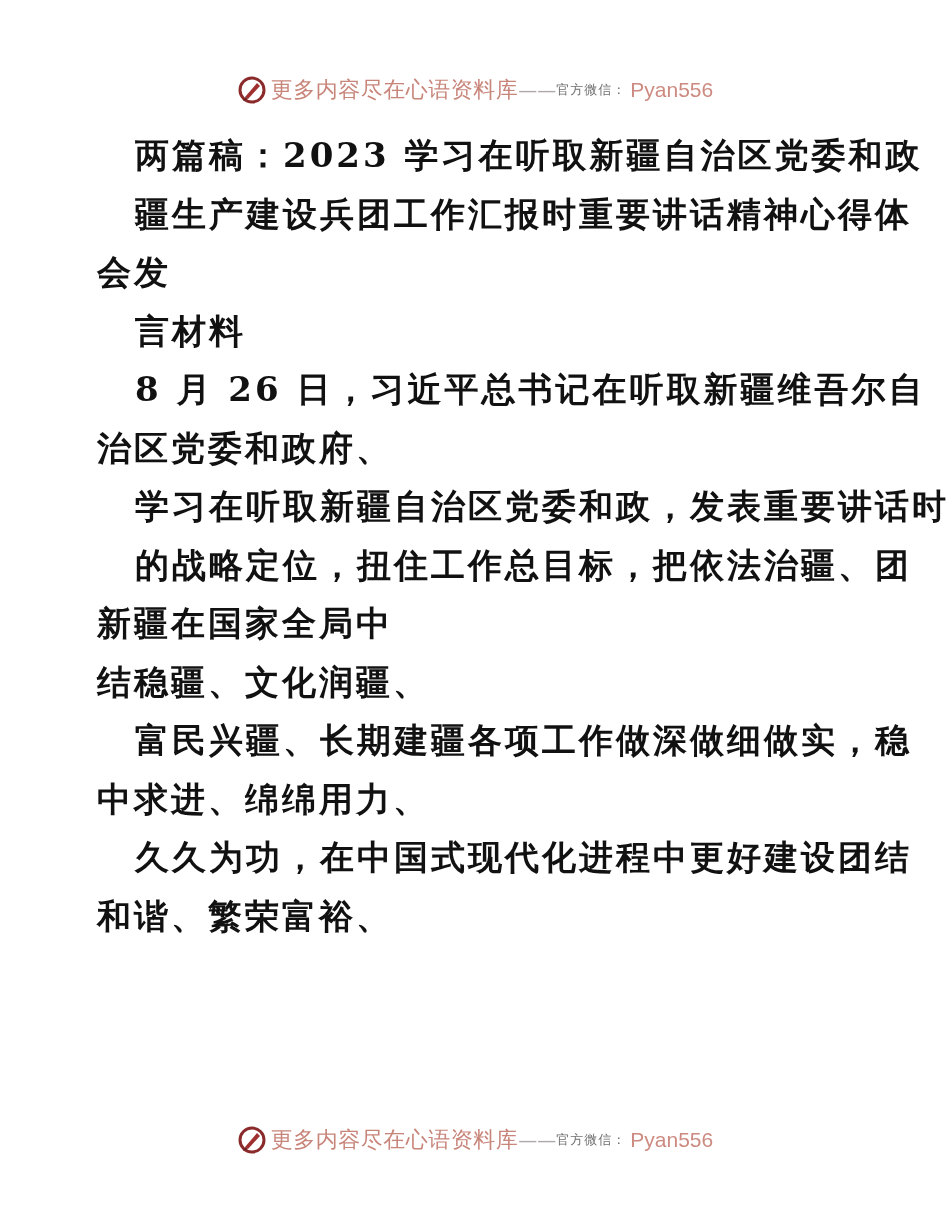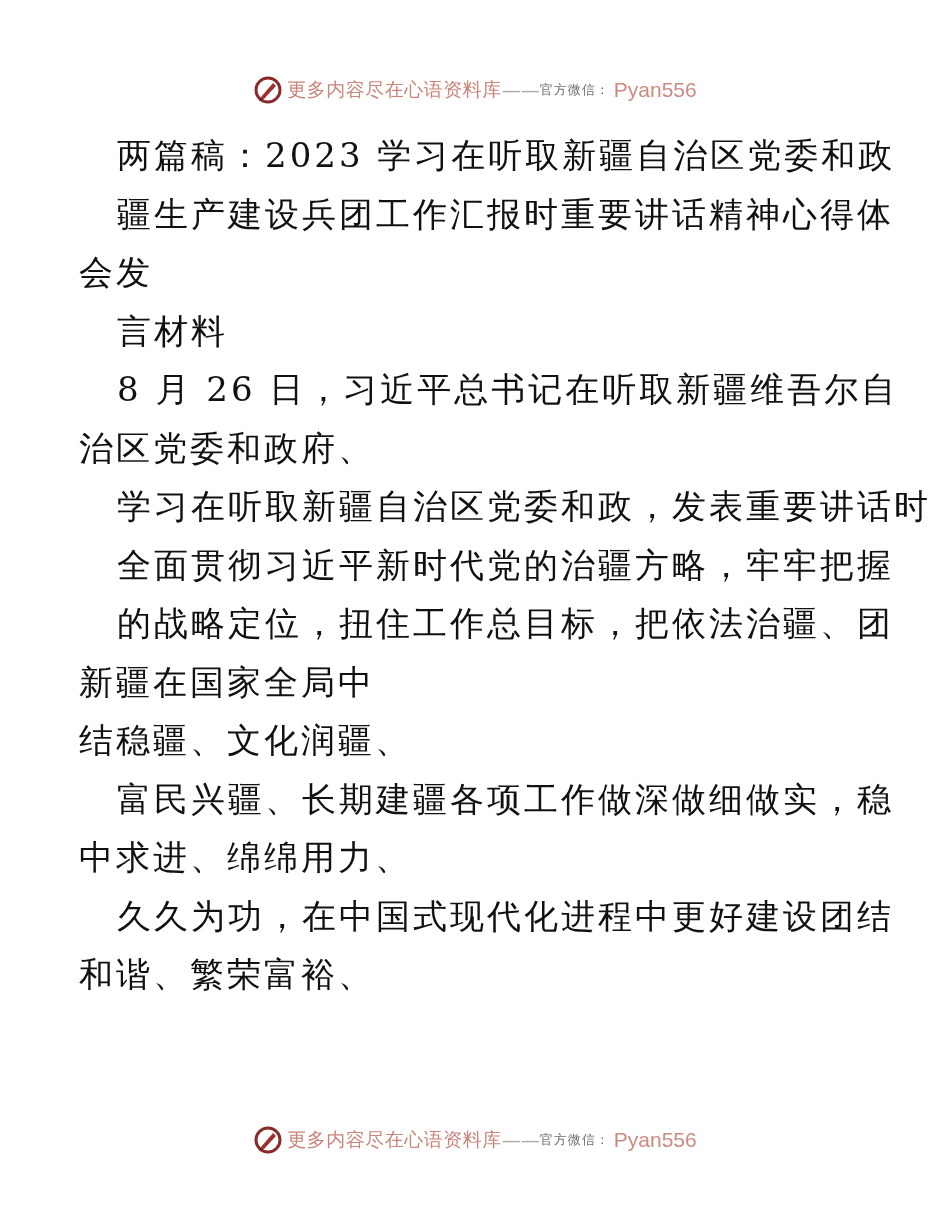--- a/index.html
+++ b/index.html
@@ -27,21 +27,21 @@
     .banner.top { top: 72px; }
     .banner.bottom { top: 1122px; }
     .banner .logo {
       width: 30px;
       height: 30px;
       margin-right: 4px;
       display: inline-block;
     }
     .banner .promo {
       font-family: "DejaVu Serif", serif;
-      font-size: 19px;
+      font-size: 22px;
       color: #c8857a;
       letter-spacing: 0.5px;
     }
     .banner .dash {
       font-size: 19px;
       color: #b0a8a8;
       font-family: "DejaVu Sans", sans-serif;
     }
     .banner .wx-label {
       font-family: "DejaVu Serif", serif;
@@ -50,23 +50,24 @@
       letter-spacing: 1px;
     }
     .banner .wx-id {
       font-family: "Liberation Sans", sans-serif;
       font-size: 21px;
       color: #cc8a80;
       margin-left: 4px;
     }
     .content {
       position: absolute;
-      left: 79px;
+      left: 97px;
       top: 126px;
       width: 760px;
+      font-weight: bold;
     }
     .line {
       font-size: 34px;
       line-height: 58.5px;
       height: 58.5px;
       white-space: nowrap;
       letter-spacing: 3px;
     }
     .line.indent { padding-left: 38px; }
   </style>
@@ -86,21 +87,20 @@
 </div>
 
 <div class="content">
   <div class="line indent">两篇稿：2023 学习在听取新疆自治区党委和政</div>
   <div class="line indent">疆生产建设兵团工作汇报时重要讲话精神心得体</div>
   <div class="line">会发</div>
   <div class="line indent">言材料</div>
   <div class="line indent">8 月 26 日，习近平总书记在听取新疆维吾尔自</div>
   <div class="line">治区党委和政府、</div>
   <div class="line indent">学习在听取新疆自治区党委和政，发表重要讲话时</div>
-  <div class="line indent">全面贯彻习近平新时代党的治疆方略，牢牢把握</div>
   <div class="line indent">的战略定位，扭住工作总目标，把依法治疆、团</div>
   <div class="line">新疆在国家全局中</div>
   <div class="line">结稳疆、文化润疆、</div>
   <div class="line indent">富民兴疆、长期建疆各项工作做深做细做实，稳</div>
   <div class="line">中求进、绵绵用力、</div>
   <div class="line indent">久久为功，在中国式现代化进程中更好建设团结</div>
   <div class="line">和谐、繁荣富裕、</div>
 </div>
 
 <div class="banner bottom">

